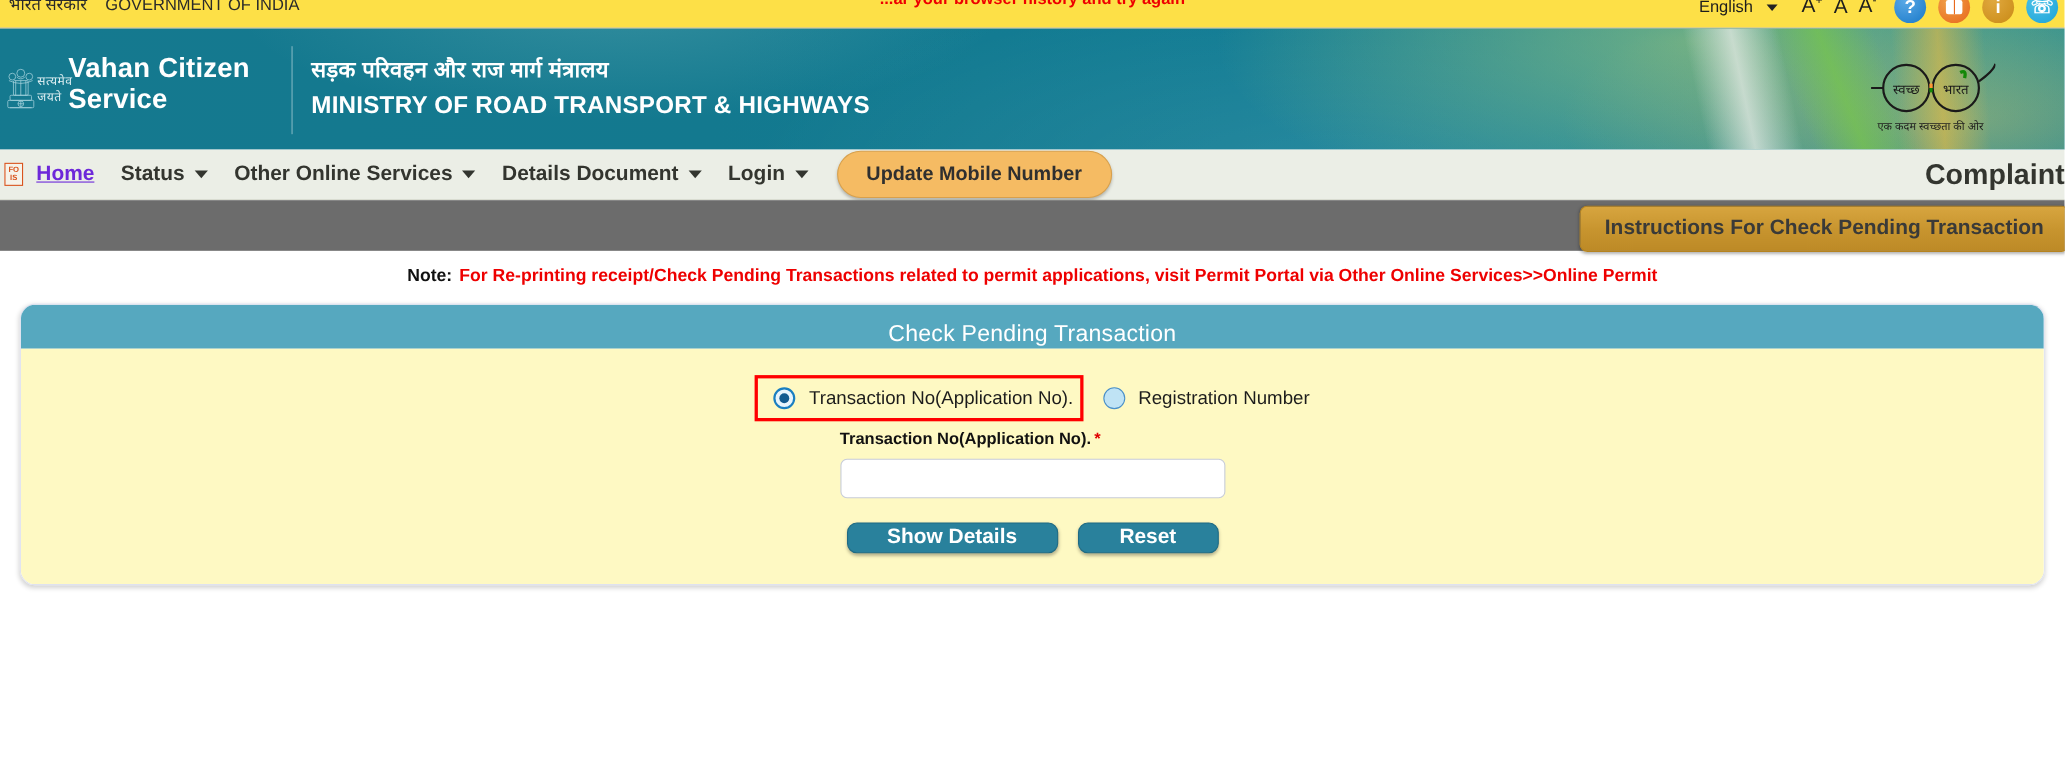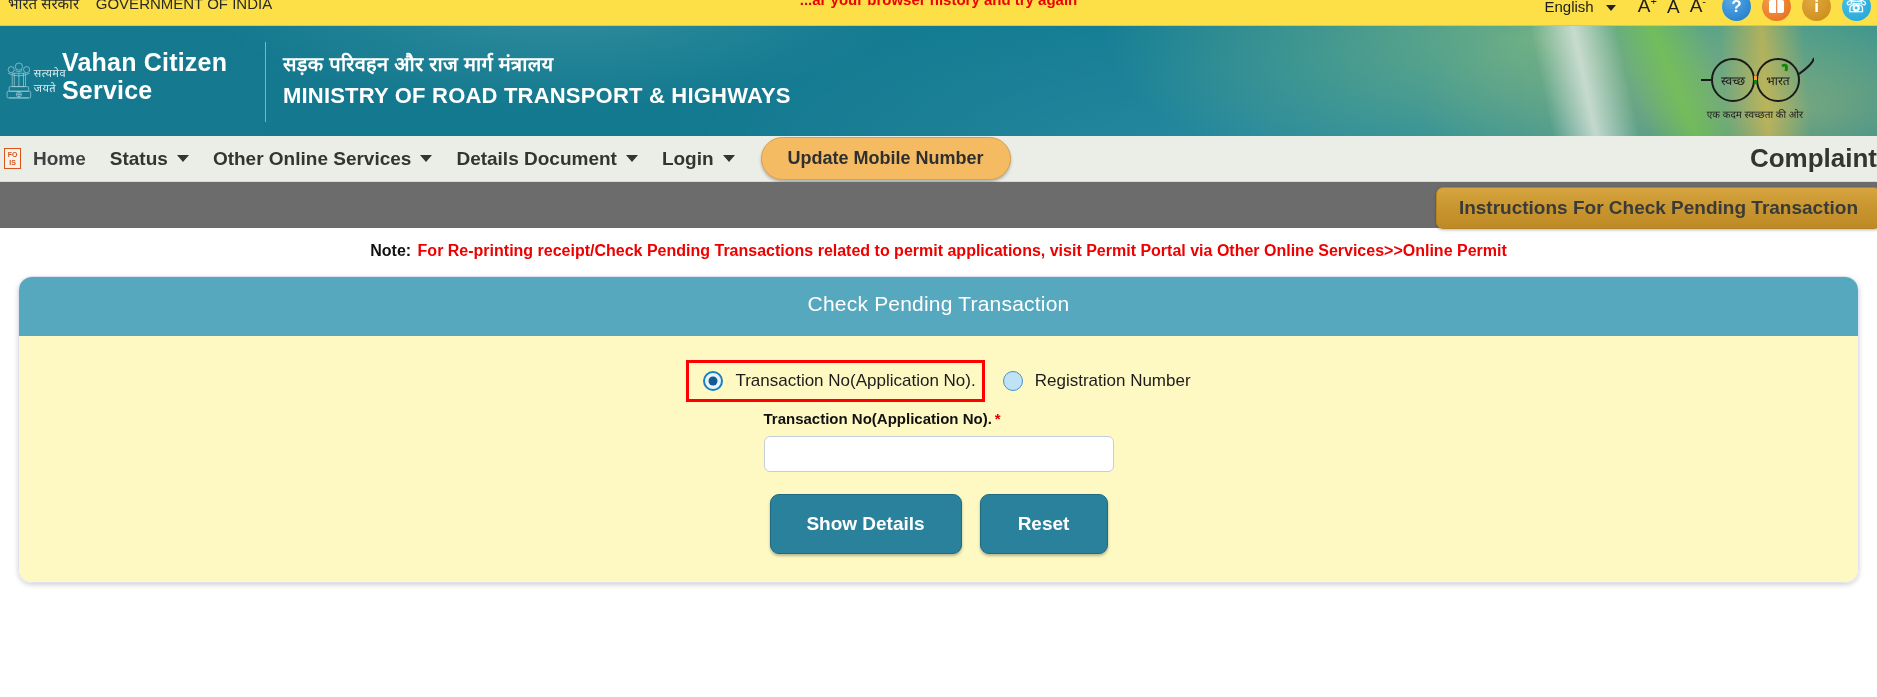--- a/index.html
+++ b/index.html
@@ -172,21 +172,21 @@
     background: #f6f3ea;
   }
   .navitem {
     font-size: 19px;
     font-weight: bold;
     color: #33352f;
     padding: 0 12px;
     white-space: nowrap;
     display: flex; align-items: center;
   }
-  .navitem.home { color: #404040; padding-left: 4px; }
+  .navitem.home { color: #6d28d9; padding-left: 4px; text-decoration: underline; }
   .caret {
     display: inline-block;
     margin-left: 9px;
     border-left: 6px solid transparent;
     border-right: 6px solid transparent;
     border-top: 7px solid #33352f;
   }
   .update-btn {
     background: #f5bb63;
     border: 1px solid #d8a04c;
@@ -241,21 +241,21 @@
     border-radius: 14px;
     overflow: hidden;
     box-shadow: 0 2px 5px rgba(0,0,0,.18);
     border: 1px solid #dfe2ef;
   }
   .card-header {
     background: #56a8bf;
     color: #fff;
     text-align: center;
     font-size: 21px;
-    padding: 15px 0 20px 0;
+    padding: 15px 0 1px 0;
     letter-spacing: .2px;
   }
   .card-body {
     background: #fef9c3;
     padding: 24px 0 28px 0;
     min-height: 170px;
   }
   .radio-row {
     display: flex;
     justify-content: center;
@@ -319,21 +319,21 @@
     gap: 18px;
     margin-top: 22px;
   }
   .btn {
     background: #29819c;
     border: 1px solid #1f6b84;
     border-radius: 9px;
     color: #fff;
     font-size: 19px;
     font-weight: bold;
-    padding: 18px 30px;
+    padding: 2px 30px;
     box-shadow: 0 2px 3px rgba(0,0,0,.28);
     white-space: nowrap;
   }
   .btn.show { min-width: 192px; }
   .btn.reset { min-width: 128px; }
 </style>
 </head>
 <body>
 
 <div class="topbar">

